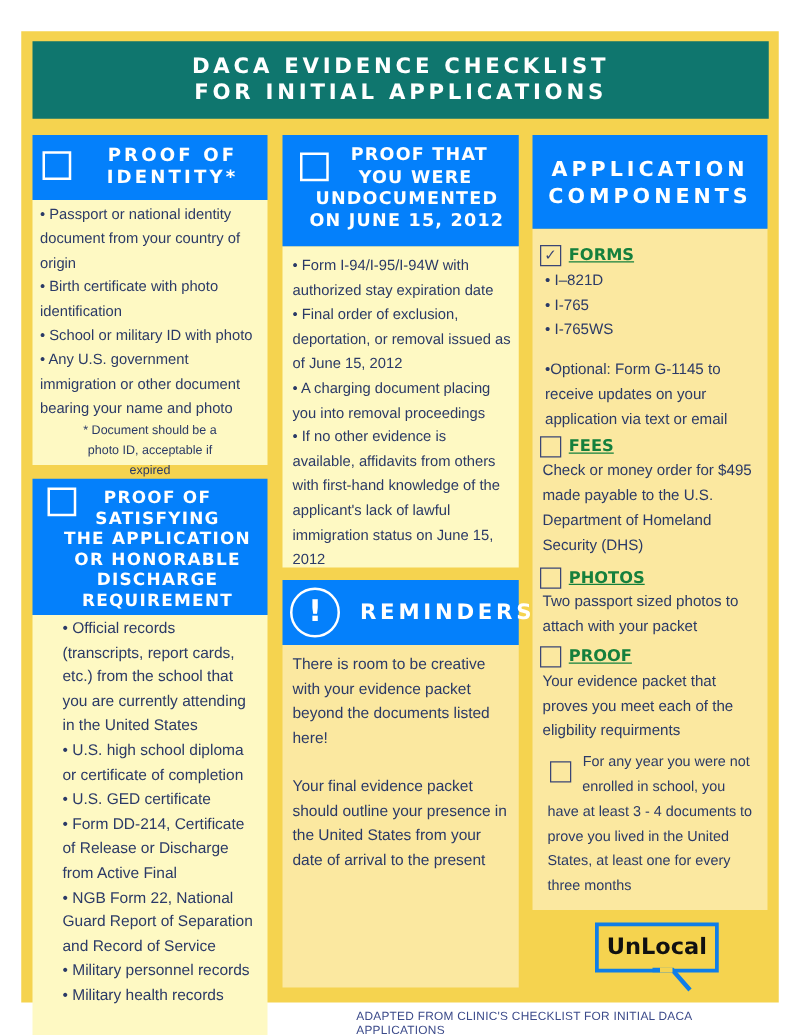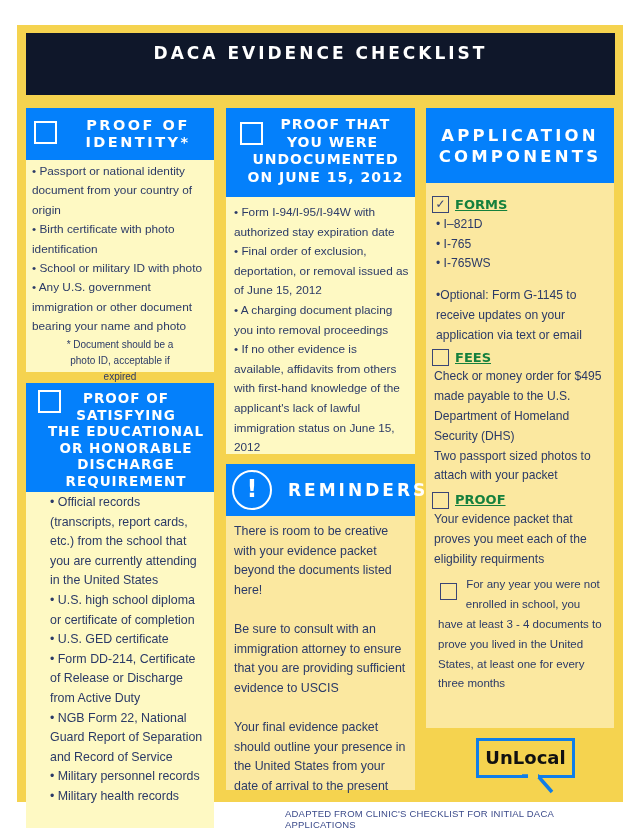--- a/index.html
+++ b/index.html
@@ -1,18 +1,18 @@
 <!DOCTYPE html>
 <html><head>
 <meta charset="utf-8">
 <style>
   * { box-sizing: border-box; margin: 0; padding: 0; }
   body { width: 640px; height: 828px; background: #ffffff; position: relative; font-family: "Liberation Sans", sans-serif; overflow: hidden; }
   .frame { position: absolute; left: 17px; top: 25px; width: 606px; height: 777px; background: #f5d34f; }
-  .title { position: absolute; left: 26px; top: 33px; width: 589px; height: 62px; background: #0f172a; color: #fff; text-align: center; font-family: "DejaVu Sans", sans-serif; font-weight: bold; font-size: 17px; letter-spacing: 3px; line-height: 21px; padding-top: 10px; }
+  .title { position: absolute; left: 26px; top: 33px; width: 589px; height: 62px; background: #0f766e; color: #fff; text-align: center; font-family: "DejaVu Sans", sans-serif; font-weight: bold; font-size: 17px; letter-spacing: 3px; line-height: 21px; padding-top: 10px; }
   .box { position: absolute; }
   .hdr { background: #0480fb; color: #fff; font-family: "DejaVu Sans", sans-serif; font-weight: bold; position: relative; text-align: center; }
   .cb { position: absolute; width: 23px; height: 23px; border: 2px solid #fff; }
   .green { background: #fef9c3; }
   .ltyellow { background: #fbe8a0; }
   .body-text { color: #2b3a67; font-size: 12.2px; line-height: 20px; }
   .body-text .li { padding-left: 0; }
   .note { font-size: 10px; line-height: 16px; text-align: center; color: #2b3a67; }
   .sub-head { display: flex; align-items: center; gap: 6px; margin-top: 2px; }
   .sub-cb { width: 17px; height: 17px; border: 1.5px solid #3a4575; display: inline-flex; align-items: center; justify-content: center; font-size: 12px; color: #3a4575; background: transparent; }
@@ -20,20 +20,21 @@
   .footer { position: absolute; left: 285px; top: 808px; width: 340px; font-size: 9.5px; color: #3b4a8a; letter-spacing: 0.2px; }
   .logo { position: absolute; left: 476px; top: 738px; width: 99px; height: 40px; border: 3.5px solid #0f7ee8; font-family: "DejaVu Sans", sans-serif; font-weight: bold; font-size: 18px; color: #111; text-align: center; line-height: 33px; }
 </style>
 </head>
 <body>
 
 <div class="frame"></div>
 
 <div class="title">
   <div>DACA EVIDENCE CHECKLIST</div>
+  <div>FOR INITIAL APPLICATIONS</div>
 </div>
 
 <div class="box" style="left:26px; top:108px; width:188px; height:264px;">
   <div class="hdr" style="height:52px; font-size:14.5px; letter-spacing:2.5px; line-height:17px; padding-top:9px; padding-left:36px;">
     <span class="cb" style="left:8px; top:13px;"></span>
     <div>PROOF OF</div>
     <div>IDENTITY*</div>
   </div>
   <div class="green body-text" style="height:212px; padding:2px 6px 0 6px; font-size:11.8px; line-height:19.4px;">
     <div class="li">• Passport or national identity document from your country of origin</div>
@@ -42,30 +43,30 @@
     <div class="li">• Any U.S. government immigration or other document bearing your name and photo</div>
     <div class="note" style="padding:0 24px;">* Document should be a photo ID, acceptable if expired</div>
   </div>
 </div>
 
 <div class="box" style="left:26px; top:383px; width:188px; height:407px;">
   <div class="hdr" style="height:109px; font-size:13.5px; letter-spacing:1px; line-height:16.5px; padding-top:7px; padding-left:12px;">
     <span class="cb" style="left:12px; top:7px;"></span>
     <div>PROOF OF</div>
     <div>SATISFYING</div>
-    <div>THE EDUCATIONAL</div>
+    <div>THE APPLICATION</div>
     <div>OR HONORABLE</div>
     <div>DISCHARGE</div>
     <div>REQUIREMENT</div>
   </div>
   <div class="green body-text" style="height:338px; padding:1px 6px 0 24px; font-size:12.4px; line-height:19.6px;">
     <div class="li">• Official records (transcripts, report cards, etc.) from the school that you are currently attending in the United States</div>
     <div class="li">• U.S. high school diploma or certificate of completion</div>
     <div class="li">• U.S. GED certificate</div>
-    <div class="li">• Form DD-214, Certificate of Release or Discharge from Active Duty</div>
+    <div class="li">• Form DD-214, Certificate of Release or Discharge from Active Final</div>
     <div class="li">• NGB Form 22, National Guard Report of Separation and Record of Service</div>
     <div class="li">• Military personnel records</div>
     <div class="li">• Military health records</div>
   </div>
 </div>
 
 <div class="box" style="left:226px; top:108px; width:189px; height:396px;">
   <div class="hdr" style="height:89px; font-size:14px; letter-spacing:1px; line-height:17.5px; padding-top:8px; padding-left:10px;">
     <span class="cb" style="left:14px; top:14px;"></span>
     <div style="padding-left:20px;">PROOF THAT</div>
@@ -81,21 +82,20 @@
   </div>
 </div>
 
 <div class="box" style="left:226px; top:464px; width:189px; height:326px;">
   <div class="hdr" style="height:52px; font-size:17px; letter-spacing:3px; line-height:52px; padding-left:46px; text-align:left;">
     <span style="position:absolute; left:6px; top:6px; width:40px; height:40px; border:2.5px solid #fff; border-radius:50%; text-align:center; line-height:34px; font-size:24px; letter-spacing:0;">!</span>
     <span style="padding-left:16px;">REMINDERS</span>
   </div>
   <div class="ltyellow body-text" style="height:274px; padding:6px 8px 0 8px; font-size:12.4px; line-height:19.6px;">
     <p style="margin-bottom:19.6px;">There is room to be creative with your evidence packet beyond the documents listed here!</p>
-    <p style="margin-bottom:19.6px;">Be sure to consult with an immigration attorney to ensure that you are providing sufficient evidence to USCIS</p>
     <p>Your final evidence packet should outline your presence in the United States from your date of arrival to the present</p>
   </div>
 </div>
 
 <div class="box" style="left:426px; top:108px; width:188px; height:620px;">
   <div class="hdr" style="height:75px; font-size:16.5px; letter-spacing:3.2px; line-height:21px; padding-top:17px;">
     <div>APPLICATION</div>
     <div>COMPONENTS</div>
   </div>
   <div class="ltyellow body-text" style="height:545px; padding:10px 6px 0 6px; font-size:12.1px; line-height:19.8px;">
@@ -109,20 +109,24 @@
       <div>• I-765WS</div>
     </div>
     <div style="margin-top:12px; padding-left:4px;">•Optional: Form G-1145 to receive updates on your application via text or email</div>
 
     <div class="sub-head">
       <span class="sub-cb"></span>
       <span class="sub-title">FEES</span>
     </div>
     <div style="padding-left:2px;">Check or money order for $495 made payable to the U.S. Department of Homeland Security (DHS)</div>
 
+    <div class="sub-head" style="margin-top:6px;">
+      <span class="sub-cb"></span>
+      <span class="sub-title">PHOTOS</span>
+    </div>
     <div style="padding-left:2px;">Two passport sized photos to attach with your packet</div>
 
     <div class="sub-head" style="margin-top:4px;">
       <span class="sub-cb"></span>
       <span class="sub-title">PROOF</span>
     </div>
     <div style="padding-left:2px;">Your evidence packet that proves you meet each of the eligbility requirments</div>
 
     <div style="position:relative; margin-top:6px; font-size:11.5px; line-height:19.8px; text-align:center;">
       <span class="sub-cb" style="position:absolute; left:8px; top:8px;"></span>

